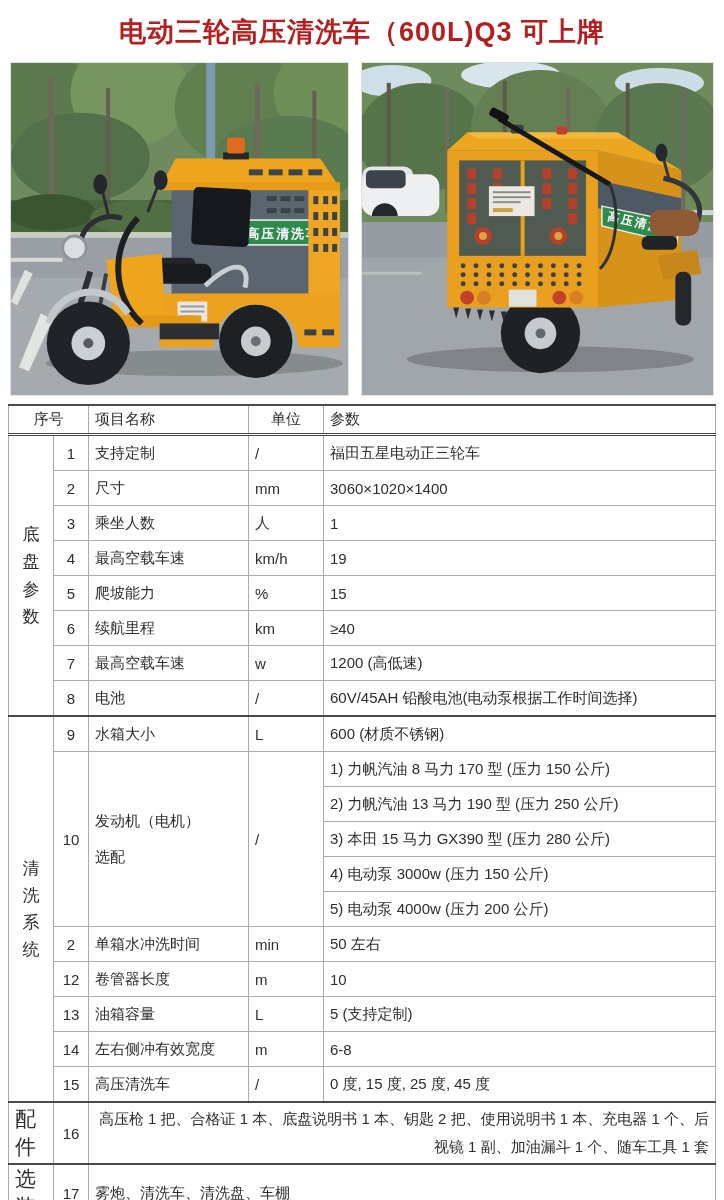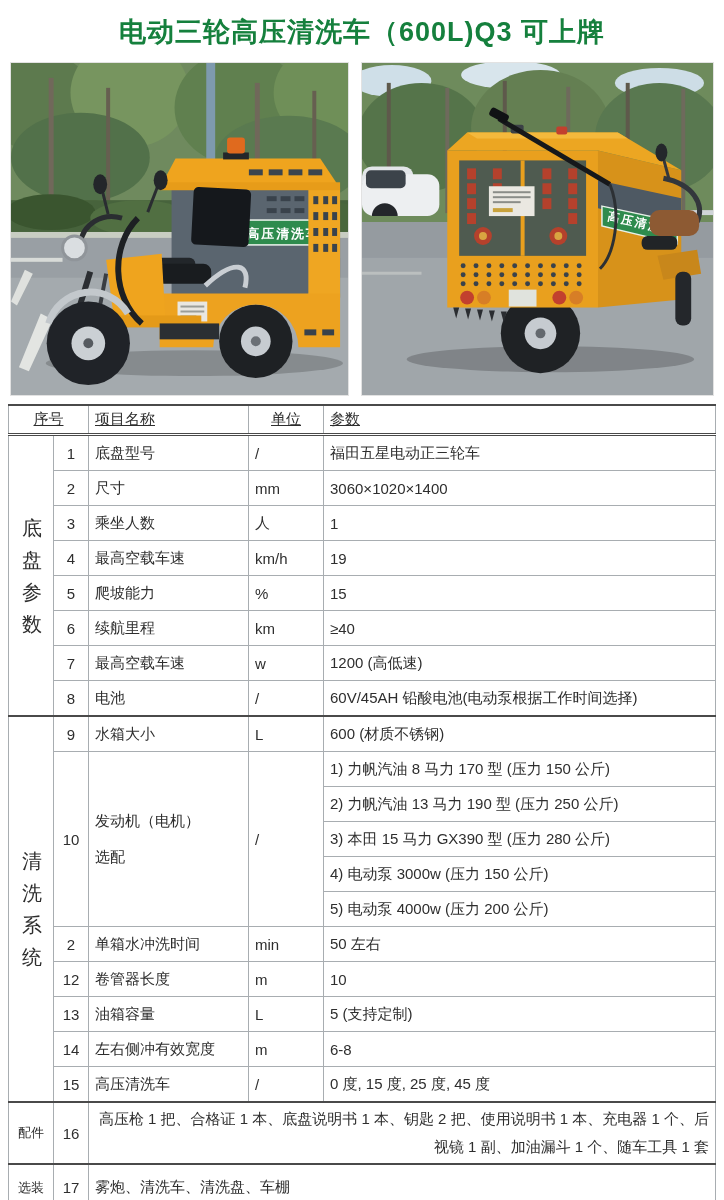--- a/index.html
+++ b/index.html
@@ -1,39 +1,39 @@
 <!DOCTYPE html>
 <html lang="zh"><head>
 <meta charset="utf-8">
 <style>
   html,body{margin:0;padding:0;background:#ffffff;}
   body{width:724px;min-height:1200px;font-family:"Liberation Sans","DejaVu Sans",sans-serif;color:#2e2e2e;}
-  .title{width:724px;text-align:center;font-size:27px;font-weight:700;color:#15803d;margin:0;padding:14px 0 12px;letter-spacing:1px;}
+  .title{width:724px;text-align:center;font-size:27px;font-weight:700;color:#b91c1c;margin:0;padding:14px 0 12px;letter-spacing:1px;}
   .photos{display:flex;margin:0 10px;gap:12px;height:334px;}
   .photo{box-sizing:border-box;border:1px solid #e2e2e2;background:#eef0ee;}
   .photo.left{width:339px;}
   .photo.right{width:353px;}
   .photo svg{display:block;width:100%;height:100%;}
   table.spec{border-collapse:collapse;table-layout:fixed;width:708px;margin:8px 8px 0;
     border-top:2px solid #4a4a4a;border-bottom:2px solid #4a4a4a;
     border-left:1px solid #a8adb1;border-right:1px solid #a8adb1;
     font-size:15px;color:#2e2e2e;}
   table.spec td{border:1px solid #a8adb1;height:34px;vertical-align:middle;padding:0 6px;overflow:hidden;}
-  tr.head td{height:27px;border-bottom:3px double #4a4a4a;font-size:15px;text-decoration:underline;}
+  tr.head td{height:27px;border-bottom:3px double #4a4a4a;font-size:15px;}
   tr.sep td{border-top:2px solid #4a4a4a;}
   tr.tall16 td{height:60px;}
   tr.r17 td{height:45px;}
   .c-center{text-align:center;padding:0;}
   .c-name{padding-left:10px;}
   .c-unit{padding-left:8px;}
   .c-val{padding-left:12px;}
   .wrap{line-height:1.85;padding-right:10px;text-align:right;}
   .pre{white-space:pre-line;line-height:2.4;}
-  .vlabel{width:18px;margin:0 auto;line-height:1.6;word-break:break-all;font-size:20px;text-align:center;}
-  .group-h{text-align:center;padding:0;font-size:13px;}
+  .vlabel{width:18px;margin:0 auto;line-height:1.6;word-break:break-all;font-size:17px;text-align:center;}
+  .group-h{padding:0;font-size:21px;}
 </style>
 </head>
 <body>
 
 <h1 class="title">电动三轮高压清洗车（600L)Q3 可上牌</h1>
 
 <div class="photos">
 
   <div class="photo left">
     <svg viewBox="0 0 340 334" preserveAspectRatio="none">
@@ -276,21 +276,21 @@
       <td class="c-name">项目名称</td>
       <td class="c-center">单位</td>
       <td class="c-val">参数</td>
     </tr>
 
     <tr>
       <td rowspan="8" class="c-center">
           <div class="vlabel">底盘参数</div>
         </td>
       <td class="c-center">1</td>
-      <td class="c-name">底盘型号</td>
+      <td class="c-name">支持定制</td>
       <td class="c-unit">/</td>
       <td class="c-val">福田五星电动正三轮车</td>
     </tr>
     <tr>
       <td class="c-center">2</td>
       <td class="c-name">尺寸</td>
       <td class="c-unit">mm</td>
       <td class="c-val">3060×1020×1400</td>
     </tr>
     <tr>

